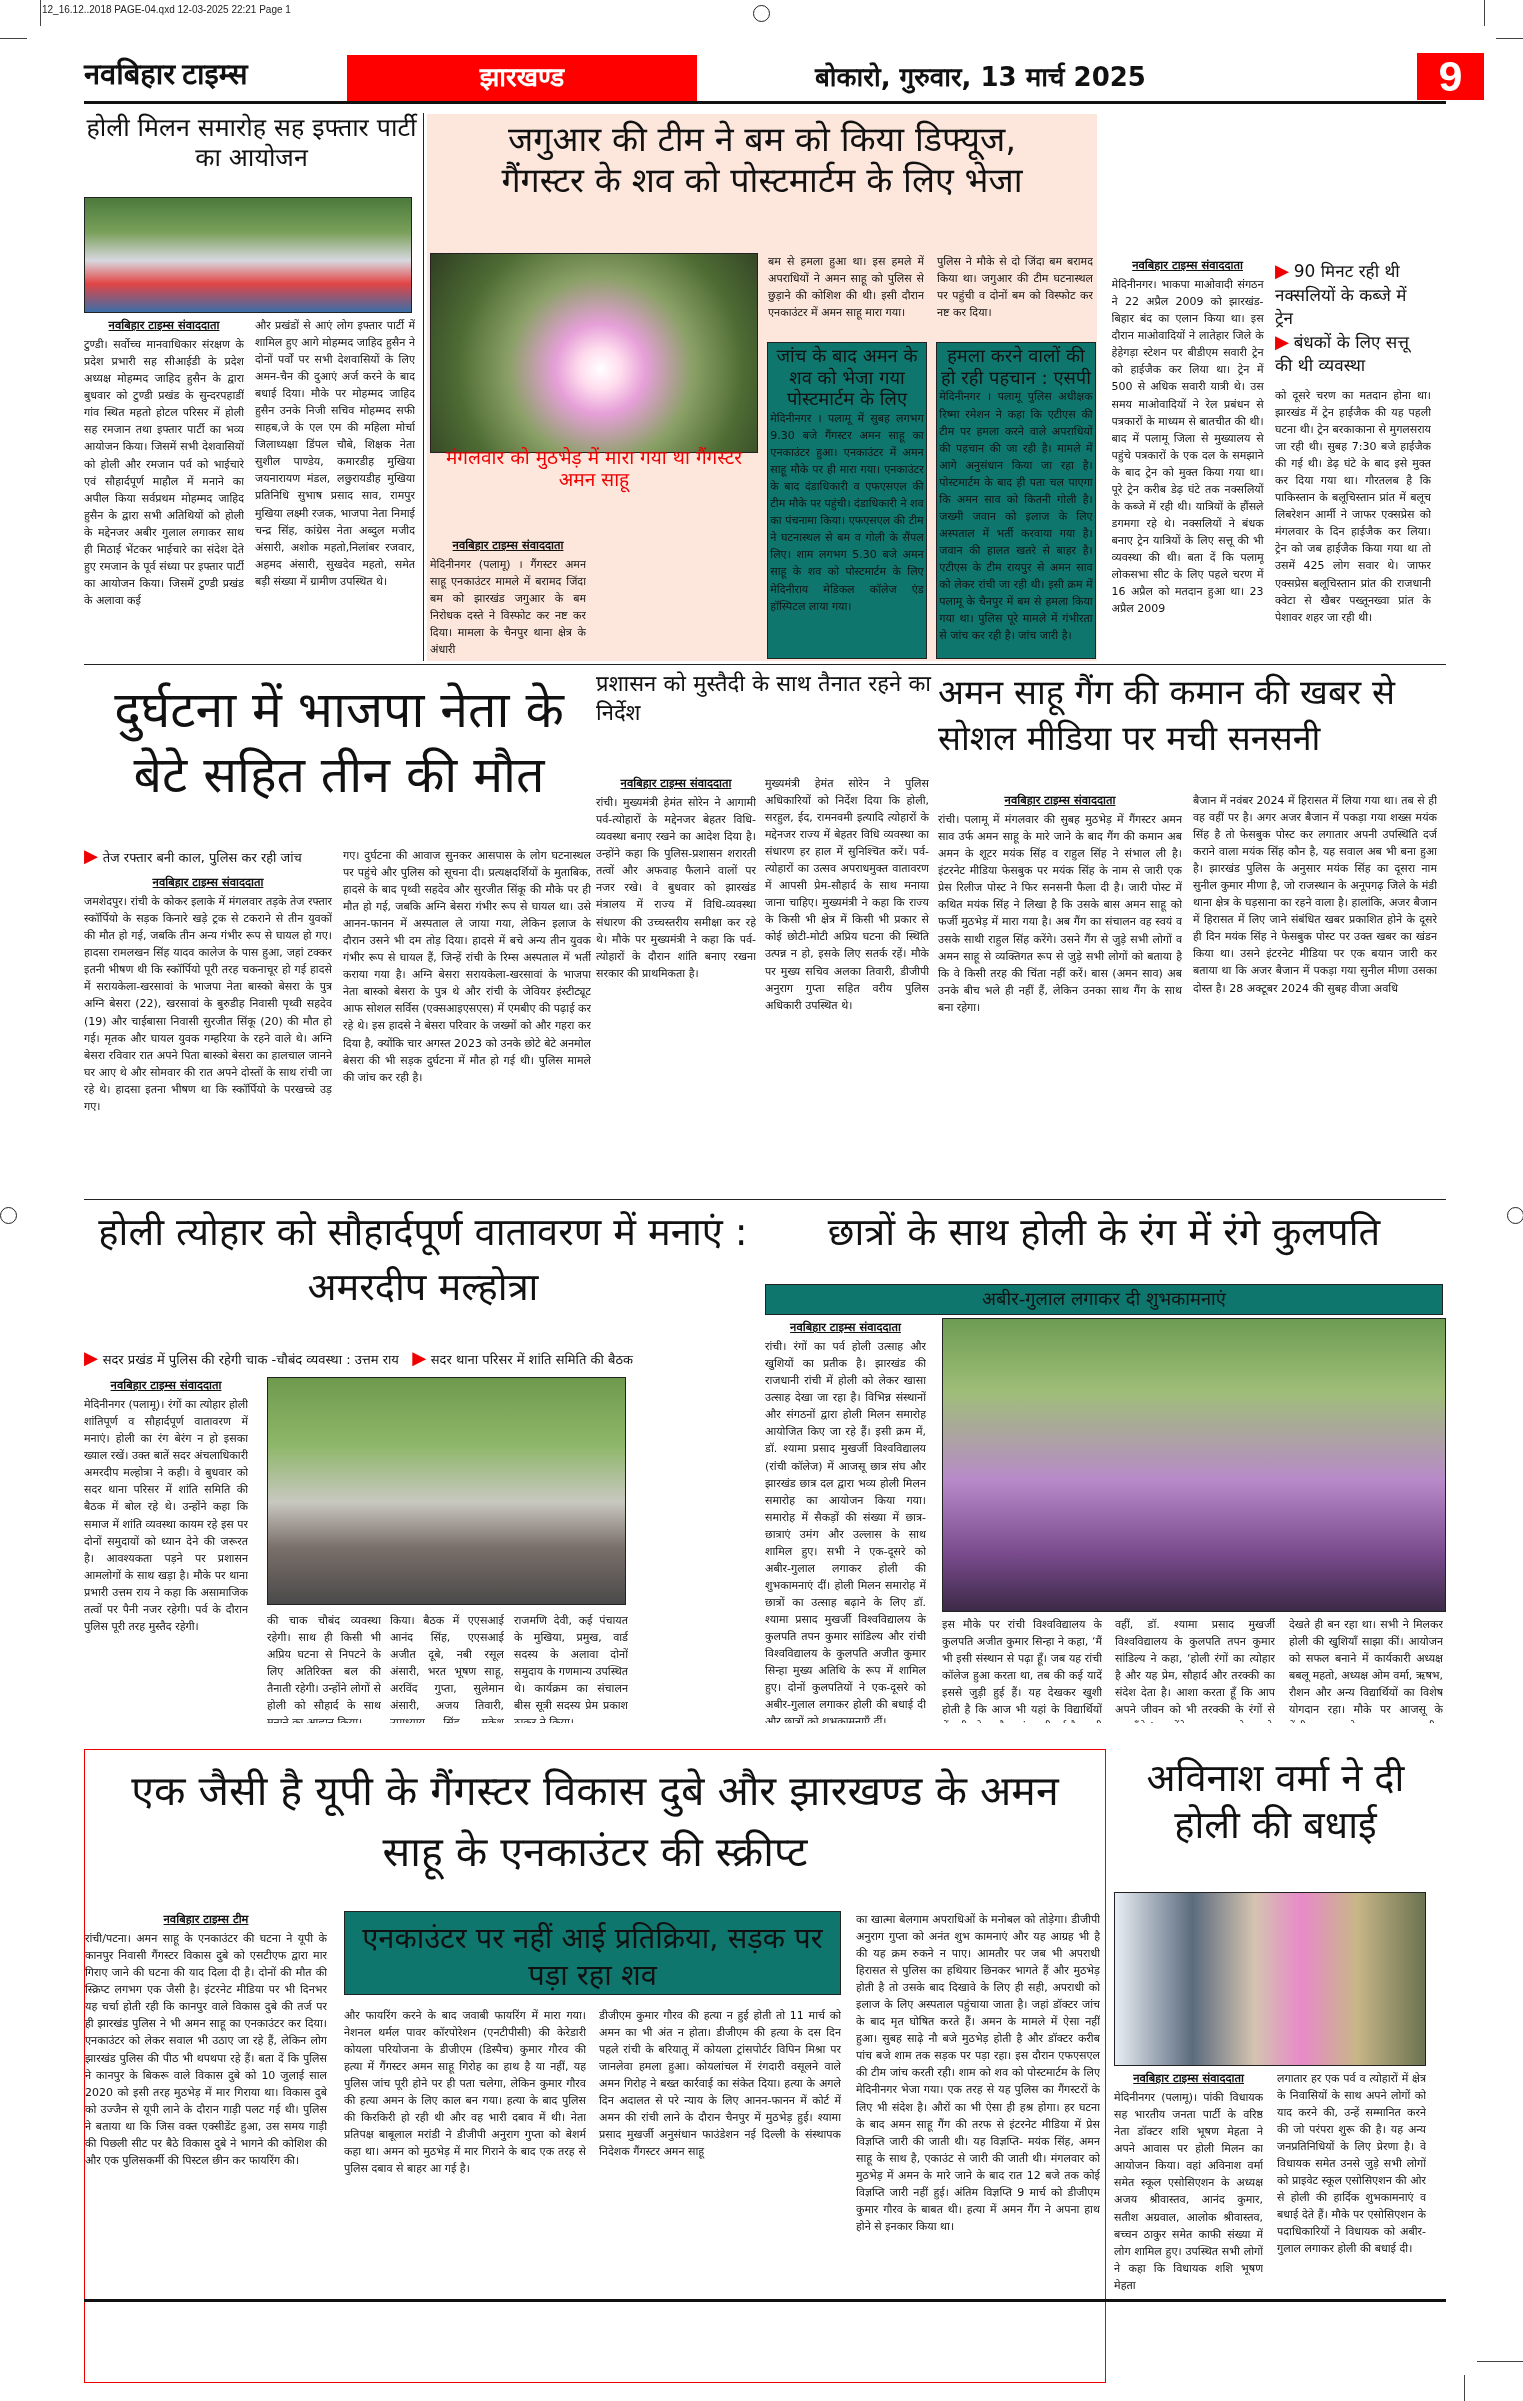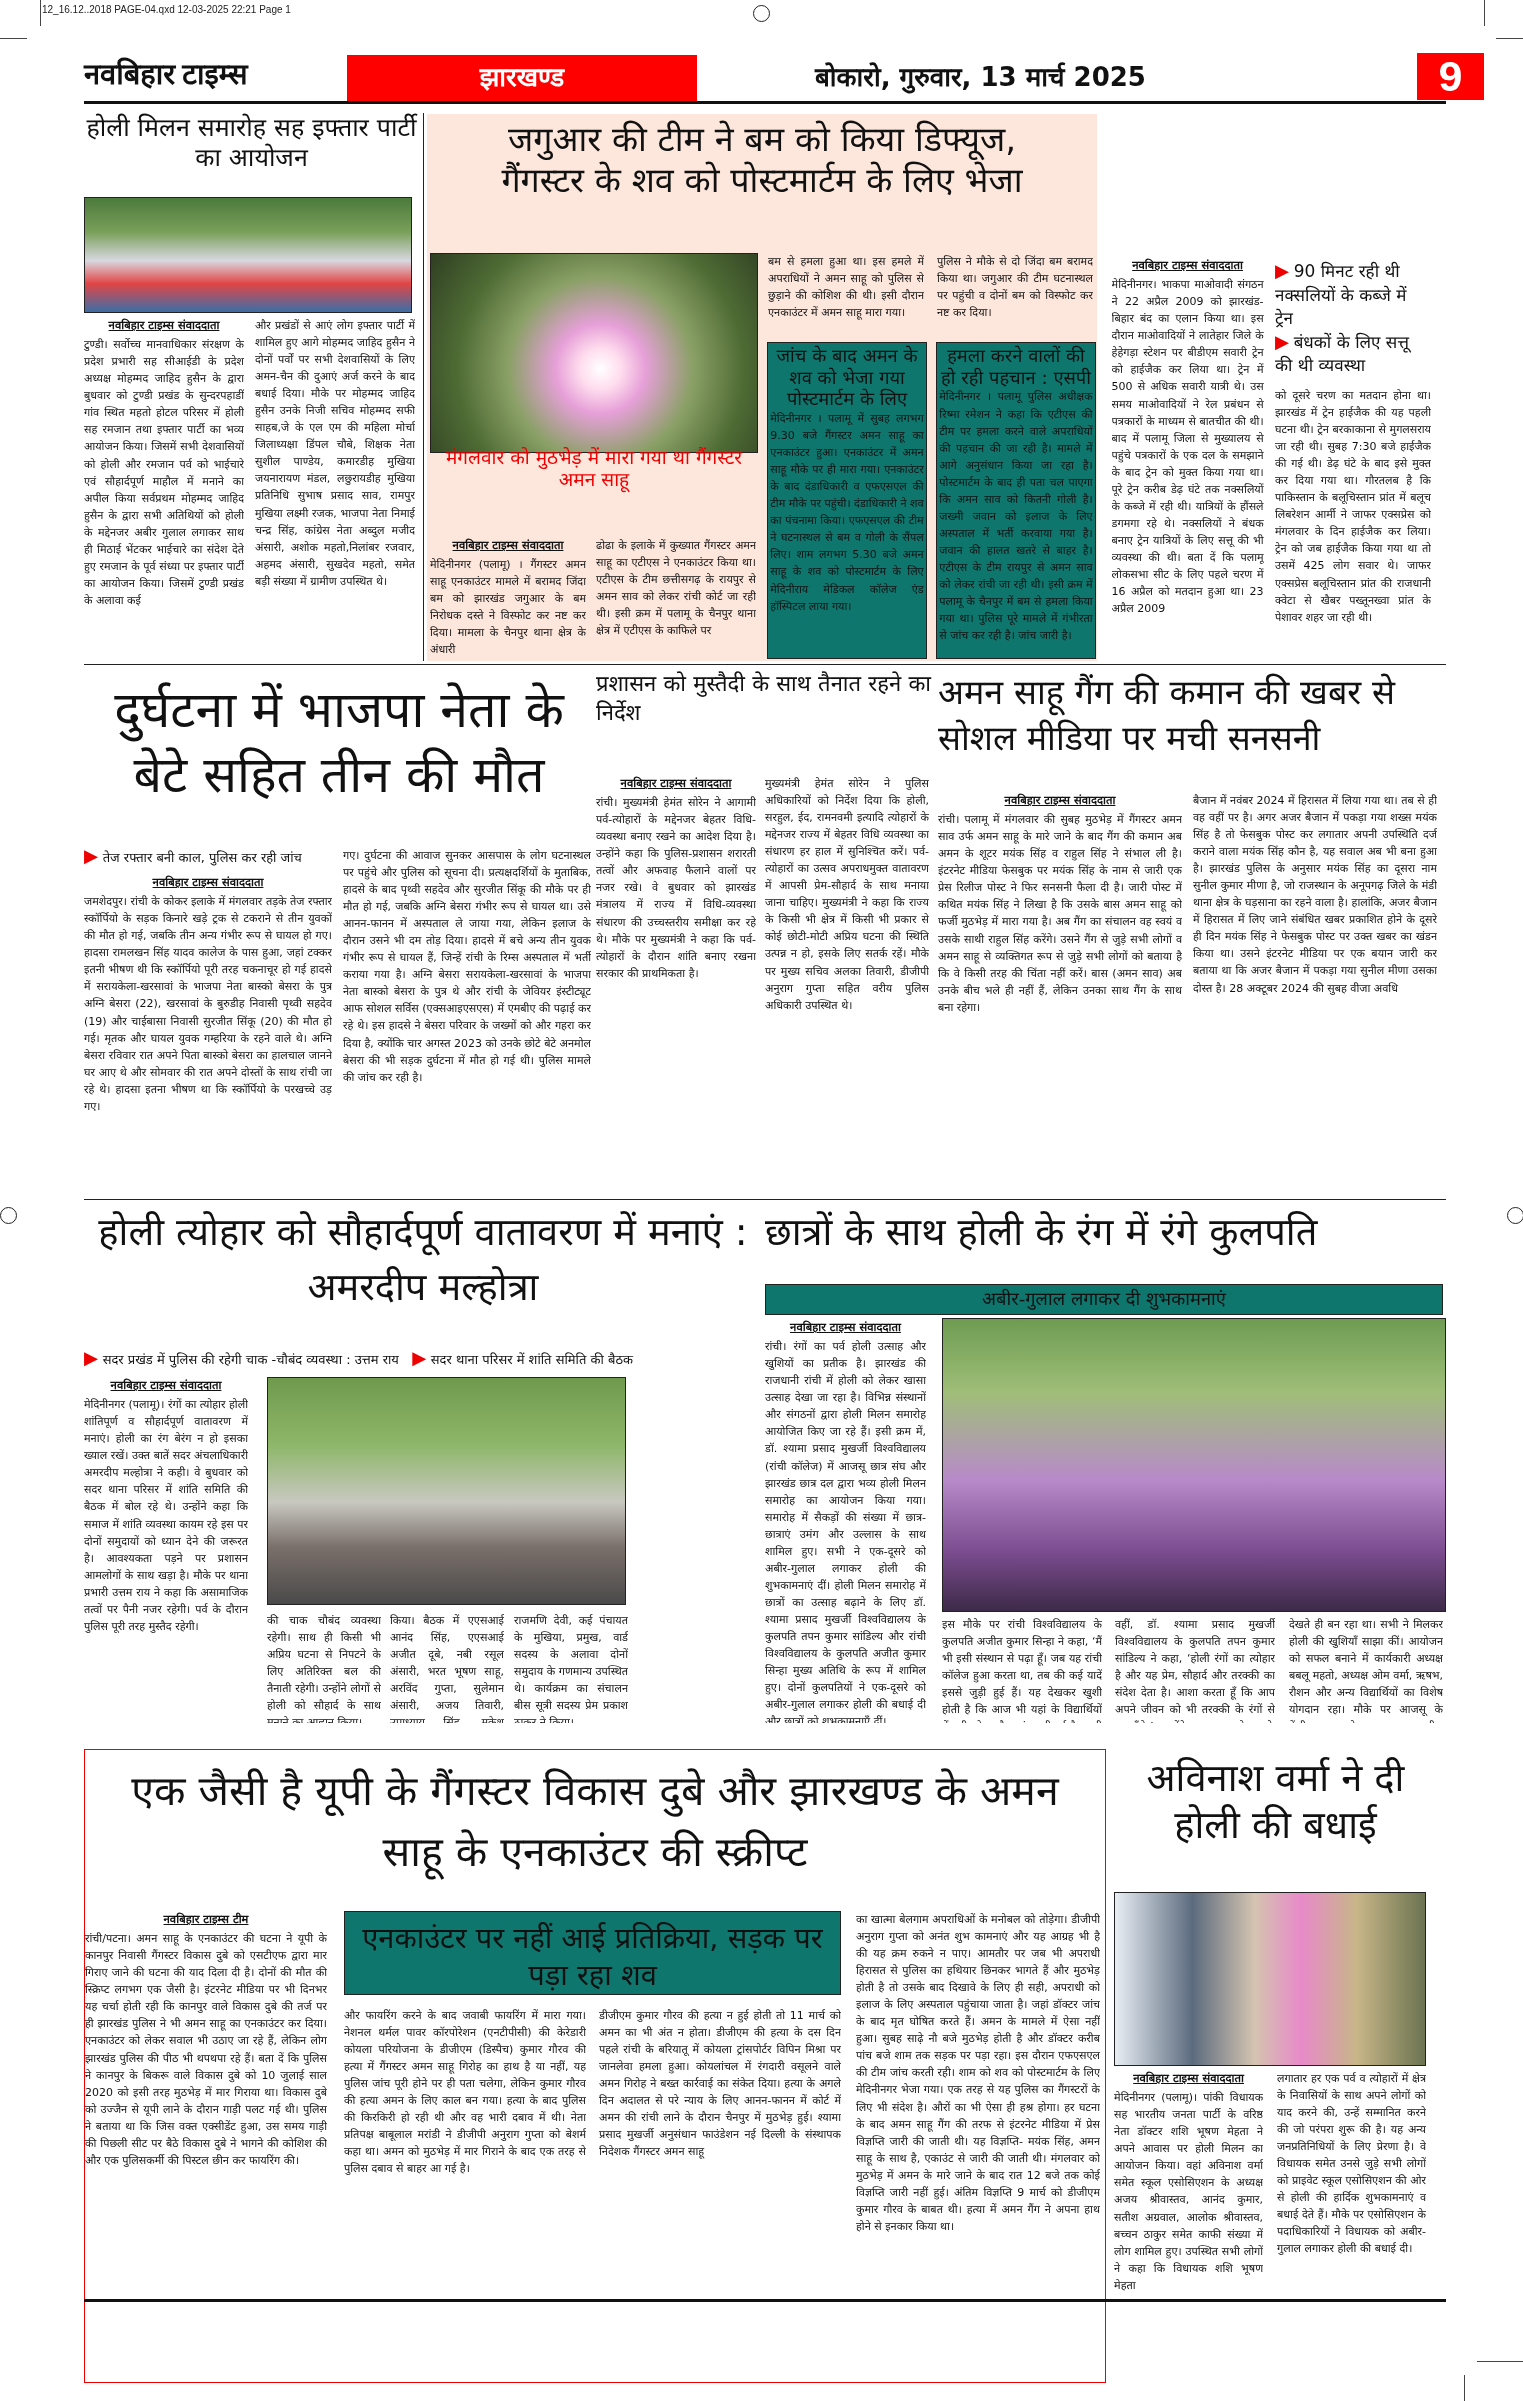--- a/index.html
+++ b/index.html
@@ -62,21 +62,20 @@
   <h1 class="hl" style="font-size:34px;padding-top:4.6px;line-height:1.22">
     <span>जगुआर की टीम ने बम को किया डिफ्यूज,</span><br>
     <span>गैंगस्टर के शव को पोस्टमार्टम के लिए भेजा</span>
   </h1>
   <div class="photo" style="left:3px;top:139px;width:328px;height:200px;background:radial-gradient(circle at 52% 58%,#fff 0,#fde 10%,#e6a0d8 22%,#8aa066 45%,#4e6b34 70%,#2f3e22 100%)"></div>
   <div class="abs red hl" style="left:3px;top:332px;width:328px;font-size:19px">मंगलवार को मुठभेड़ में मारा गया था गैंगस्टर अमन साहू</div>
   <div class="col body" style="left:3px;top:423px;width:156px;height:122px">
     <div class="byline">नवबिहार टाइम्स संवाददाता</div>
     <p>मेदिनीनगर (पलामू) । गैंगस्टर अमन साहू एनकाउंटर मामले में बरामद जिंदा बम को झारखंड जगुआर के बम निरोधक दस्ते ने विस्फोट कर नष्ट कर दिया। मामला के चैनपुर थाना क्षेत्र के अंधारी</p>
   </div>
-  <div class="col body" style="left:169px;top:423px;width:160px;height:122px">ढोढा के इलाके में कुख्यात गैंगस्टर अमन साहू का एटीएस ने एनकाउंटर किया था। एटीएस के टीम छत्तीसगढ़ के रायपुर से अमन साव को लेकर रांची कोर्ट जा रही थी। इसी क्रम में पलामू के चैनपुर थाना क्षेत्र में एटीएस के काफिले पर</div>
   <div class="col body" style="left:341px;top:139px;width:156px;height:84px">बम से हमला हुआ था। इस हमले में अपराधियों ने अमन साहू को पुलिस से छुड़ाने की कोशिश की थी। इसी दौरान एनकाउंटर में अमन साहू मारा गया।</div>
   <div class="col body" style="left:510px;top:139px;width:156px;height:84px">पुलिस ने मौके से दो जिंदा बम बरामद किया था। जगुआर की टीम घटनास्थल पर पहुंची व दोनों बम को विस्फोट कर नष्ट कर दिया।</div>
   <div class="col box" style="left:340px;top:228px;width:160px;height:317px;padding:2.3px">
     <div class="hl" style="font-size:18.3px;font-weight:normal">जांच के बाद अमन के शव को भेजा गया पोस्टमार्टम के लिए</div>
     <div class="body">मेदिनीनगर । पलामू में सुबह लगभग 9.30 बजे गैंगस्टर अमन साहू का एनकाउंटर हुआ। एनकाउंटर में अमन साहू मौके पर ही मारा गया। एनकाउंटर के बाद दंडाधिकारी व एफएसएल की टीम मौके पर पहुंची। दंडाधिकारी ने शव का पंचनामा किया। एफएसएल की टीम ने घटनास्थल से बम व गोली के सैंपल लिए। शाम लगभग 5.30 बजे अमन साहू के शव को पोस्टमार्टम के लिए मेदिनीराय मेडिकल कॉलेज एंड हॉस्पिटल लाया गया।</div>
   </div>
   <div class="col box" style="left:509px;top:228px;width:160px;height:317px;padding:2.3px">
     <div class="hl" style="font-size:18.3px;font-weight:normal">हमला करने वालों की हो रही पहचान : एसपी</div>
     <div class="body">मेदिनीनगर । पलामू पुलिस अधीक्षक रिष्मा रमेशन ने कहा कि एटीएस की टीम पर हमला करने वाले अपराधियों की पहचान की जा रही है। मामले में आगे अनुसंधान किया जा रहा है। पोस्टमार्टम के बाद ही पता चल पाएगा कि अमन साव को कितनी गोली है। जख्मी जवान को इलाज के लिए अस्पताल में भर्ती करवाया गया है। जवान की हालत खतरे से बाहर है। एटीएस के टीम रायपुर से अमन साव को लेकर रांची जा रही थी। इसी क्रम में पलामू के चैनपुर में बम से हमला किया गया था। पुलिस पूरे मामले में गंभीरता से जांच कर रही है। जांच जारी है।</div>
   </div>
@@ -136,21 +135,21 @@
     <div class="byline">नवबिहार टाइम्स संवाददाता</div>
     <p>मेदिनीनगर (पलामू)। रंगों का त्योहार होली शांतिपूर्ण व सौहार्दपूर्ण वातावरण में मनाएं। होली का रंग बेरंग न हो इसका ख्याल रखें। उक्त बातें सदर अंचलाधिकारी अमरदीप मल्होत्रा ने कही। वे बुधवार को सदर थाना परिसर में शांति समिति की बैठक में बोल रहे थे। उन्होंने कहा कि समाज में शांति व्यवस्था कायम रहे इस पर दोनों समुदायों को ध्यान देने की जरूरत है। आवश्यकता पड़ने पर प्रशासन आमलोगों के साथ खड़ा है। मौके पर थाना प्रभारी उत्तम राय ने कहा कि असामाजिक तत्वों पर पैनी नजर रहेगी। पर्व के दौरान पुलिस पूरी तरह मुस्तैद रहेगी।</p>
   </div>
   <div class="photo" style="left:183px;top:172px;width:359px;height:228px;background:linear-gradient(180deg,#6f9a4d 0%,#8fb76a 30%,#c8c8c0 55%,#7a6f6a 75%,#4a4a4a 100%)"></div>
   <div class="col body" style="left:183px;top:407px;width:114px;height:111px">की चाक चौबंद व्यवस्था रहेगी। साथ ही किसी भी अप्रिय घटना से निपटने के लिए अतिरिक्त बल की तैनाती रहेगी। उन्होंने लोगों से होली को सौहार्द के साथ मनाने का आह्वान किया।</div>
   <div class="col body" style="left:306px;top:407px;width:114px;height:111px">किया। बैठक में एएसआई आनंद सिंह, एएसआई अजीत दूबे, नबी रसूल अंसारी, भरत भूषण साहू, अरविंद गुप्ता, सुलेमान अंसारी, अजय तिवारी, उपाध्याय सिंह, मुकेश तिवारी, डा सुरेंद्र तिवारी,</div>
   <div class="col body" style="left:430px;top:407px;width:114px;height:111px">राजमणि देवी, कई पंचायत के मुखिया, प्रमुख, वार्ड सदस्य के अलावा दोनों समुदाय के गणमान्य उपस्थित थे। कार्यक्रम का संचालन बीस सूत्री सदस्य प्रेम प्रकाश ठाकुर ने किया।</div>
 </section>
 
 <section class="abs" style="left:765px;top:1205px;width:678px;height:518px">
-  <h1 class="hl" style="font-size:38px;font-weight:normal;text-align:left;line-height:1.45">छात्रों के साथ होली के रंग में रंगे कुलपति</h1>
+  <h1 class="hl" style="font-size:38px;font-weight:normal;text-align:center;line-height:1.45">छात्रों के साथ होली के रंग में रंगे कुलपति</h1>
   <div class="abs box hl" style="left:0;top:79px;width:678px;height:30.5px;font-size:18.3px;font-weight:normal;line-height:27.4px">अबीर-गुलाल लगाकर दी शुभकामनाएं</div>
   <div class="col body" style="left:0;top:114px;width:161px;height:404px">
     <div class="byline">नवबिहार टाइम्स संवाददाता</div>
     <p>रांची। रंगों का पर्व होली उत्साह और खुशियों का प्रतीक है। झारखंड की राजधानी रांची में होली को लेकर खासा उत्साह देखा जा रहा है। विभिन्न संस्थानों और संगठनों द्वारा होली मिलन समारोह आयोजित किए जा रहे हैं। इसी क्रम में, डॉ. श्यामा प्रसाद मुखर्जी विश्वविद्यालय (रांची कॉलेज) में आजसू छात्र संघ और झारखंड छात्र दल द्वारा भव्य होली मिलन समारोह का आयोजन किया गया। समारोह में सैकड़ों की संख्या में छात्र-छात्राएं उमंग और उल्लास के साथ शामिल हुए। सभी ने एक-दूसरे को अबीर-गुलाल लगाकर होली की शुभकामनाएं दीं। होली मिलन समारोह में छात्रों का उत्साह बढ़ाने के लिए डॉ. श्यामा प्रसाद मुखर्जी विश्वविद्यालय के कुलपति तपन कुमार सांडिल्य और रांची विश्वविद्यालय के कुलपति अजीत कुमार सिन्हा मुख्य अतिथि के रूप में शामिल हुए। दोनों कुलपतियों ने एक-दूसरे को अबीर-गुलाल लगाकर होली की बधाई दी और छात्रों को शुभकामनाएँ दीं।</p>
   </div>
   <div class="photo" style="left:177px;top:113px;width:504px;height:294px;background:linear-gradient(180deg,#6e9c52 0%,#9fbe78 25%,#b88ac9 55%,#7a4b8e 80%,#3d2a48 100%)"></div>
   <div class="col body" style="left:177px;top:411px;width:160px;height:107px">इस मौके पर रांची विश्वविद्यालय के कुलपति अजीत कुमार सिन्हा ने कहा, ‘मैं भी इसी संस्थान से पढ़ा हूँ। जब यह रांची कॉलेज हुआ करता था, तब की कई यादें इससे जुड़ी हुई हैं। यह देखकर खुशी होती है कि आज भी यहां के विद्यार्थियों में वही जोश और उमंग बनी हुई है। सभी को होली की हार्दिक शुभकामनाएँ। मेरी कामना है कि आप जीवन में सफलता हासिल करें।</div>
   <div class="col body" style="left:350px;top:411px;width:160px;height:107px">वहीं, डॉ. श्यामा प्रसाद मुखर्जी विश्वविद्यालय के कुलपति तपन कुमार सांडिल्य ने कहा, ‘होली रंगों का त्योहार है और यह प्रेम, सौहार्द और तरक्की का संदेश देता है। आशा करता हूँ कि आप अपने जीवन को भी तरक्की के रंगों से सजाएँगे।’ उन्होंने सफल आयोजन के लिए आजसू छात्र संघ और झारखंड छात्र दल के सदस्यों का आभार व्यक्त किया। मिलन समारोह में छात्रों का जोश</div>
   <div class="col body" style="left:524px;top:411px;width:154px;height:107px">देखते ही बन रहा था। सभी ने मिलकर होली की खुशियाँ साझा कीं। आयोजन को सफल बनाने में कार्यकारी अध्यक्ष बबलू महतो, अध्यक्ष ओम वर्मा, ऋषभ, रौशन और अन्य विद्यार्थियों का विशेष योगदान रहा। मौके पर आजसू के केंद्रीय प्रवक्ता देव शरण भगत, प्रवीण प्रभाकर, पूर्व विधायक लंबोदर महतो समेत कई गणमान्य लोग उपस्थित रहे।</div>
 </section>

